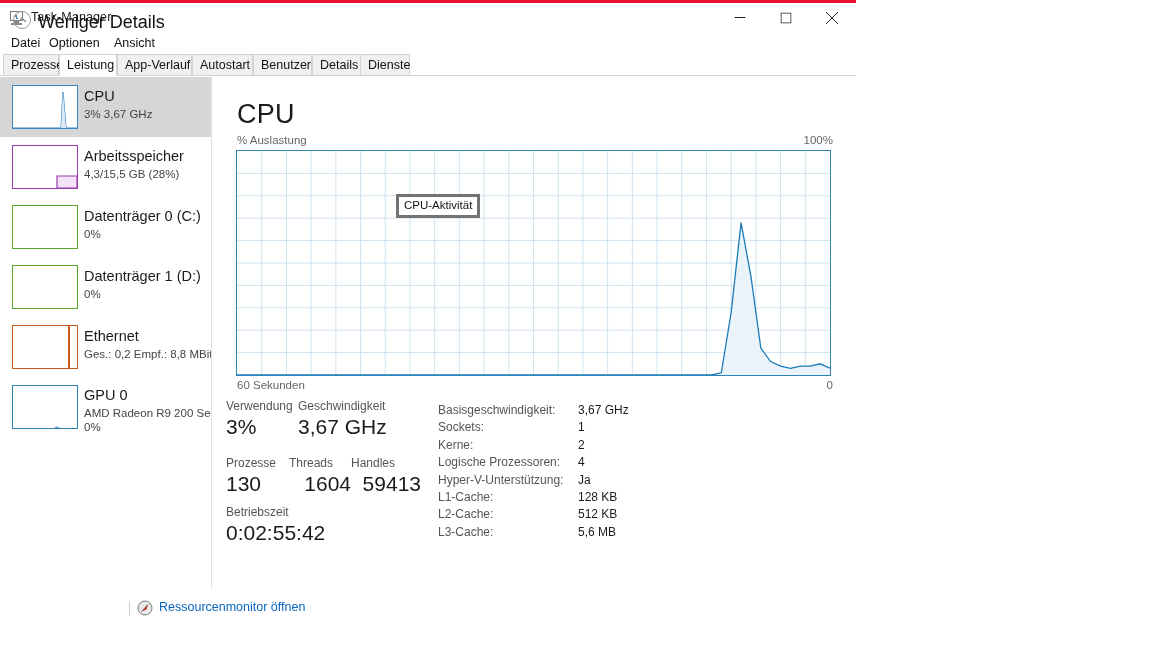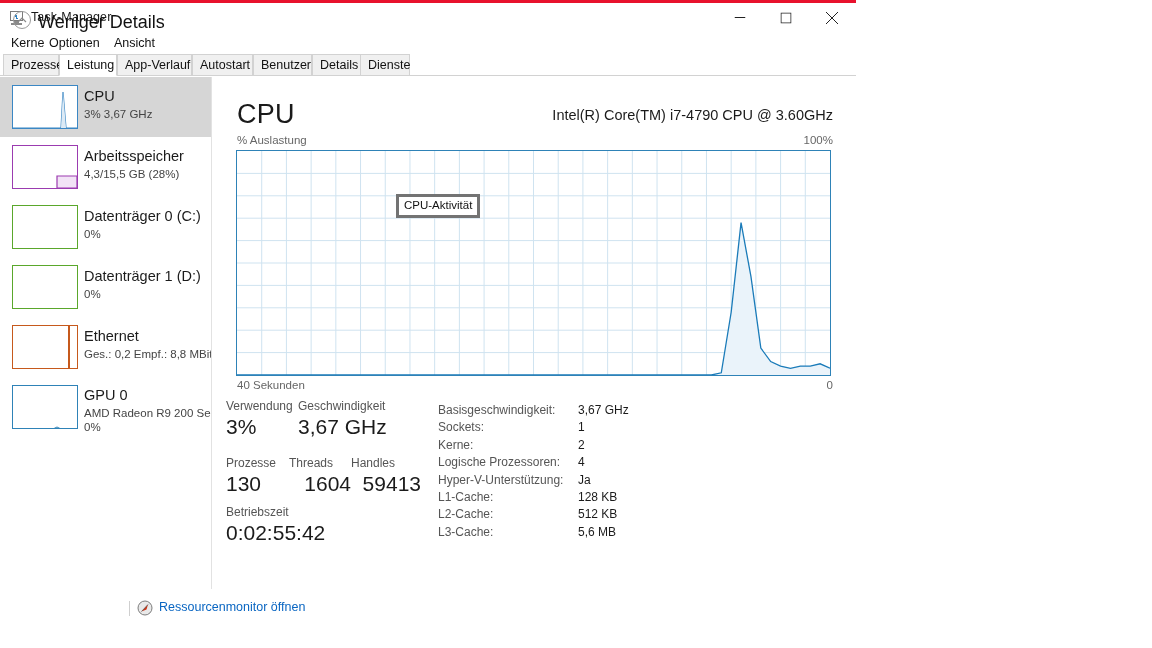--- a/index.html
+++ b/index.html
@@ -111,21 +111,21 @@
         <rect x="0.5" y="0.5" width="10" height="10" fill="none" stroke="#222"></rect>
       </svg>
   </div>
   <div class="wbtn" id="btn-close">
     <svg width="12" height="12">
         <path d="M0 0 L12 12 M12 0 L0 12" stroke="#222" stroke-width="1" fill="none"></path>
       </svg>
   </div>
 
   <div class="menubar">
-    <div class="menu-item" id="menu-0">Kerne</div>
+    <div class="menu-item" id="menu-0">Datei</div>
     <div class="menu-item" id="menu-1">Optionen</div>
     <div class="menu-item" id="menu-2">Ansicht</div>
   </div>
 
   <div class="tabstrip" id="tabstrip">
       <div class="tab" style="left: 3px; width: 56px;"><span>Prozesse</span></div>
       <div class="tab sel" style="left: 59px; width: 58px;"><span>Leistung</span></div>
       <div class="tab" style="left: 117px; width: 75px;"><span>App-Verlauf</span></div>
       <div class="tab" style="left: 192px; width: 61px;"><span>Autostart</span></div>
       <div class="tab" style="left: 253px; width: 59px;"><span>Benutzer</span></div>
@@ -183,21 +183,20 @@
           </svg>
         </div>
         <div class="slabel" style="top: 10px;">GPU 0</div>
         <div class="ssub" style="top: 30px;">AMD Radeon R9 200 Series</div>
         <div class="ssub2" style="top: 44px;">0%</div>
       </div>
     </div>
 
   <div class="main">
     <div class="m-title">CPU</div>
-    <div class="m-cpu">Intel(R) Core(TM) i7-4790 CPU @ 3.60GHz</div>
     <div class="ax-left">% Auslastung</div>
     <div class="ax-right">100%</div>
 
     <div class="chart">
       <svg id="chart-svg" width="593" height="224" viewBox="0 0 593 224">
           <line x1="0" y1="22.4" x2="593" y2="22.4" stroke="#cfe3f0" stroke-width="1"></line>
           <line x1="0" y1="44.8" x2="593" y2="44.8" stroke="#cfe3f0" stroke-width="1"></line>
           <line x1="0" y1="67.19999999999999" x2="593" y2="67.19999999999999" stroke="#cfe3f0" stroke-width="1"></line>
           <line x1="0" y1="89.6" x2="593" y2="89.6" stroke="#cfe3f0" stroke-width="1"></line>
           <line x1="0" y1="112" x2="593" y2="112" stroke="#cfe3f0" stroke-width="1"></line>
@@ -228,21 +227,21 @@
           <line x1="518.875" y1="0" x2="518.875" y2="224" stroke="#cfe3f0" stroke-width="1"></line>
           <line x1="543.5833333333333" y1="0" x2="543.5833333333333" y2="224" stroke="#cfe3f0" stroke-width="1"></line>
           <line x1="568.2916666666666" y1="0" x2="568.2916666666666" y2="224" stroke="#cfe3f0" stroke-width="1"></line>
           <polygon points="0,224 0.00,224.00 9.88,224.00 19.77,224.00 29.65,224.00 39.53,224.00 49.42,224.00 59.30,224.00 69.18,224.00 79.07,224.00 88.95,224.00 98.83,224.00 108.72,224.00 118.60,224.00 128.48,224.00 138.37,224.00 148.25,224.00 158.13,224.00 168.02,224.00 177.90,224.00 187.78,224.00 197.67,224.00 207.55,224.00 217.43,224.00 227.32,224.00 237.20,224.00 247.08,224.00 256.97,224.00 266.85,224.00 276.73,224.00 286.62,224.00 296.50,224.00 306.38,224.00 316.27,224.00 326.15,224.00 336.03,224.00 345.92,224.00 355.80,224.00 365.68,224.00 375.57,224.00 385.45,224.00 395.33,224.00 405.22,224.00 415.10,224.00 424.98,224.00 434.87,224.00 444.75,224.00 454.63,224.00 464.52,224.00 474.40,224.00 484.28,221.76 494.17,161.28 504.05,71.68 513.93,125.44 523.82,197.12 533.70,210.56 543.58,215.04 553.47,217.28 563.35,215.04 573.23,215.04 583.12,212.80 593.00,217.28 593,224" fill="#eaf3fa"></polygon>
           <polyline points="0.00,224.00 9.88,224.00 19.77,224.00 29.65,224.00 39.53,224.00 49.42,224.00 59.30,224.00 69.18,224.00 79.07,224.00 88.95,224.00 98.83,224.00 108.72,224.00 118.60,224.00 128.48,224.00 138.37,224.00 148.25,224.00 158.13,224.00 168.02,224.00 177.90,224.00 187.78,224.00 197.67,224.00 207.55,224.00 217.43,224.00 227.32,224.00 237.20,224.00 247.08,224.00 256.97,224.00 266.85,224.00 276.73,224.00 286.62,224.00 296.50,224.00 306.38,224.00 316.27,224.00 326.15,224.00 336.03,224.00 345.92,224.00 355.80,224.00 365.68,224.00 375.57,224.00 385.45,224.00 395.33,224.00 405.22,224.00 415.10,224.00 424.98,224.00 434.87,224.00 444.75,224.00 454.63,224.00 464.52,224.00 474.40,224.00 484.28,221.76 494.17,161.28 504.05,71.68 513.93,125.44 523.82,197.12 533.70,210.56 543.58,215.04 553.47,217.28 563.35,215.04 573.23,215.04 583.12,212.80 593.00,217.28" fill="none" stroke="#1a7bb9" stroke-width="1.3"></polyline>
         </svg>
     </div>
 
     <div class="tooltip">CPU-Aktivität</div>
 
-    <div class="ax-bl">40 Sekunden</div>
+    <div class="ax-bl">60 Sekunden</div>
     <div class="ax-br">0</div>
 
     <div id="stats">
         <div class="stat-h" style="left: 14px; top: 322px;">Verwendung</div>
         <div class="stat-v" style="top: 338px; left: 14px;">3%</div>
         <div class="stat-h" style="left: 86px; top: 322px;">Geschwindigkeit</div>
         <div class="stat-v" style="top: 338px; left: 86px; width: 70px; text-align: right;">3,67 GHz</div>
         <div class="stat-h" style="left: 14px; top: 379px;">Prozesse</div>
         <div class="stat-v" style="top: 395px; left: 14px;">130</div>
         <div class="stat-h" style="left: 77px; top: 379px;">Threads</div>

